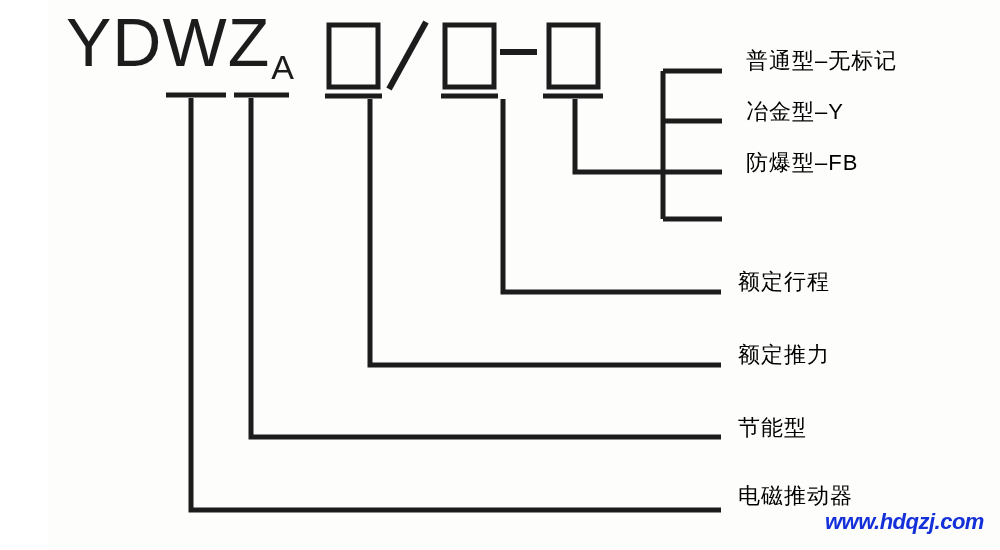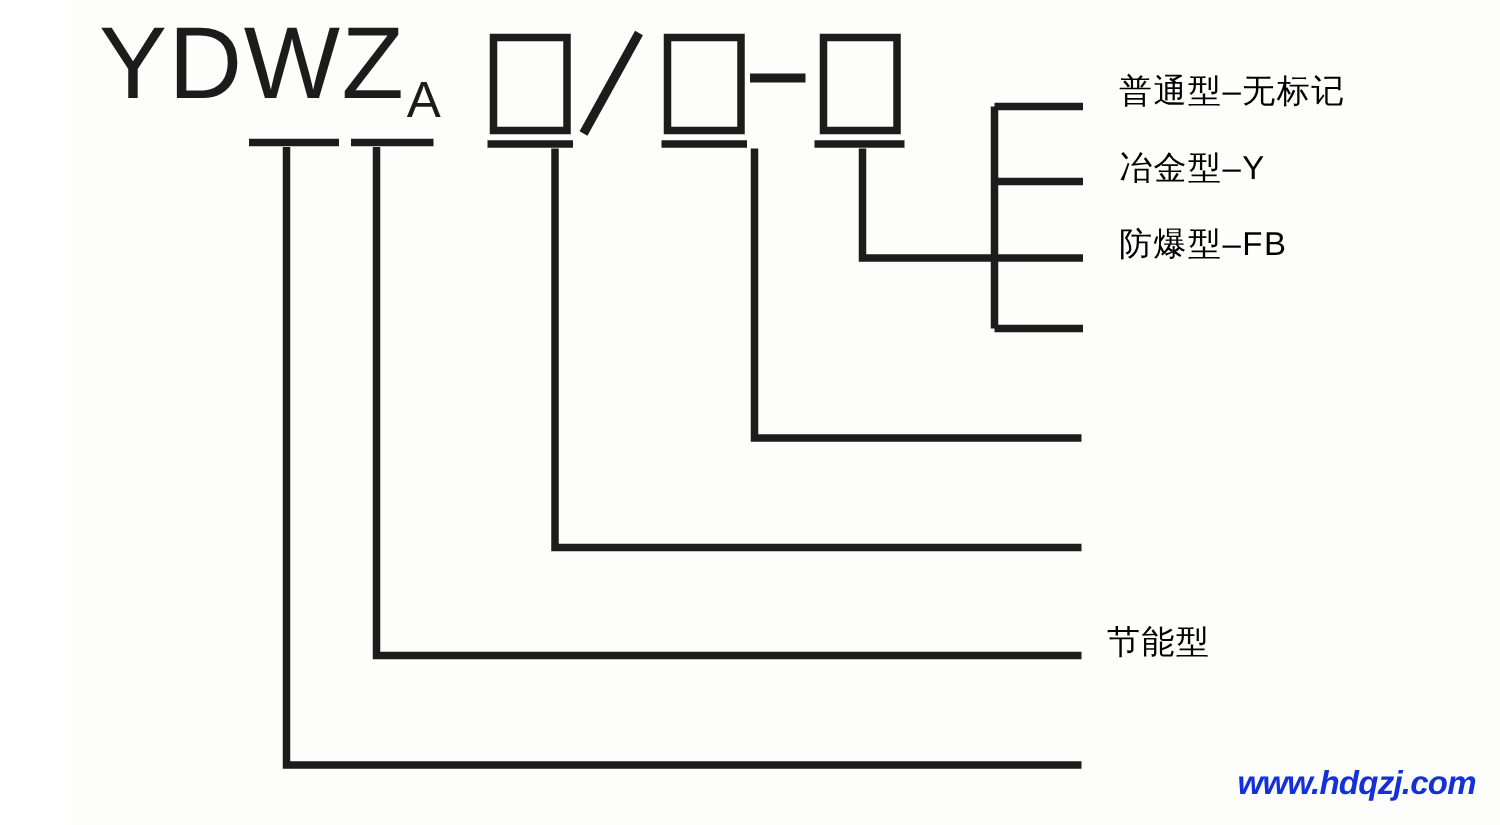--- a/index.html
+++ b/index.html
@@ -114,17 +114,20 @@
       <polyline points="203,98 203,437 673,437"></polyline>
 
       <polyline points="143,98 143,510 673,510"></polyline>
     </g>
   </svg>
 
   <div class="callout bracket-label-0">普通型–无标记</div>
   <div class="callout bracket-label-2">防爆型–FB</div>
   <div class="callout bracket-label-1">冶金型–Y</div>
 
+  <div class="callout stack-label-0">额定行程</div>
+  <div class="callout stack-label-1">额定推力</div>
   <div class="callout stack-label-2">节能型</div>
+  <div class="callout stack-label-3">电磁推动器</div>
 
   <div class="watermark">www.hdqzj.com</div>
 
 </div>
 
 </body></html>

